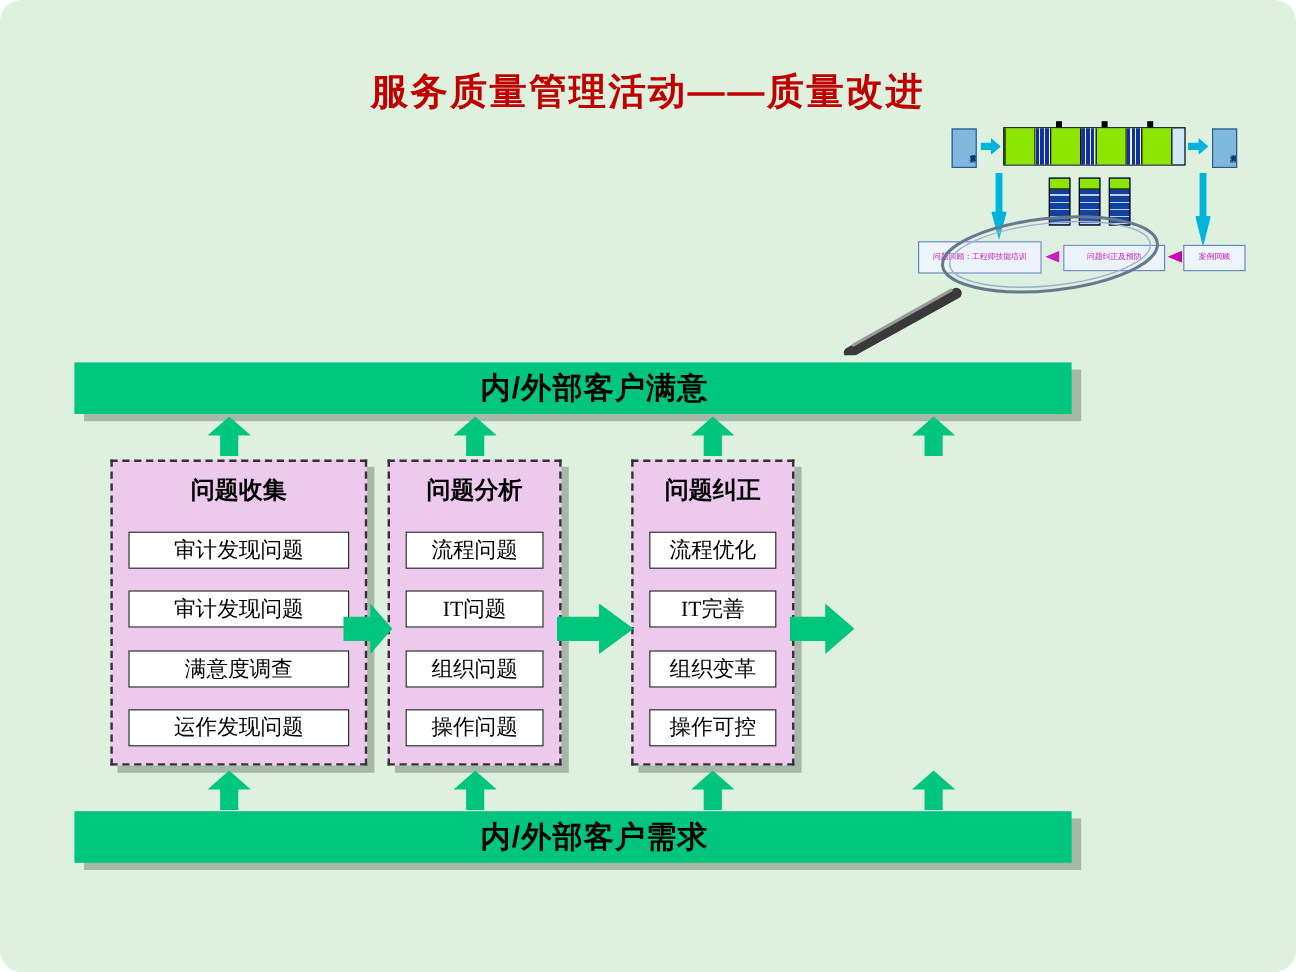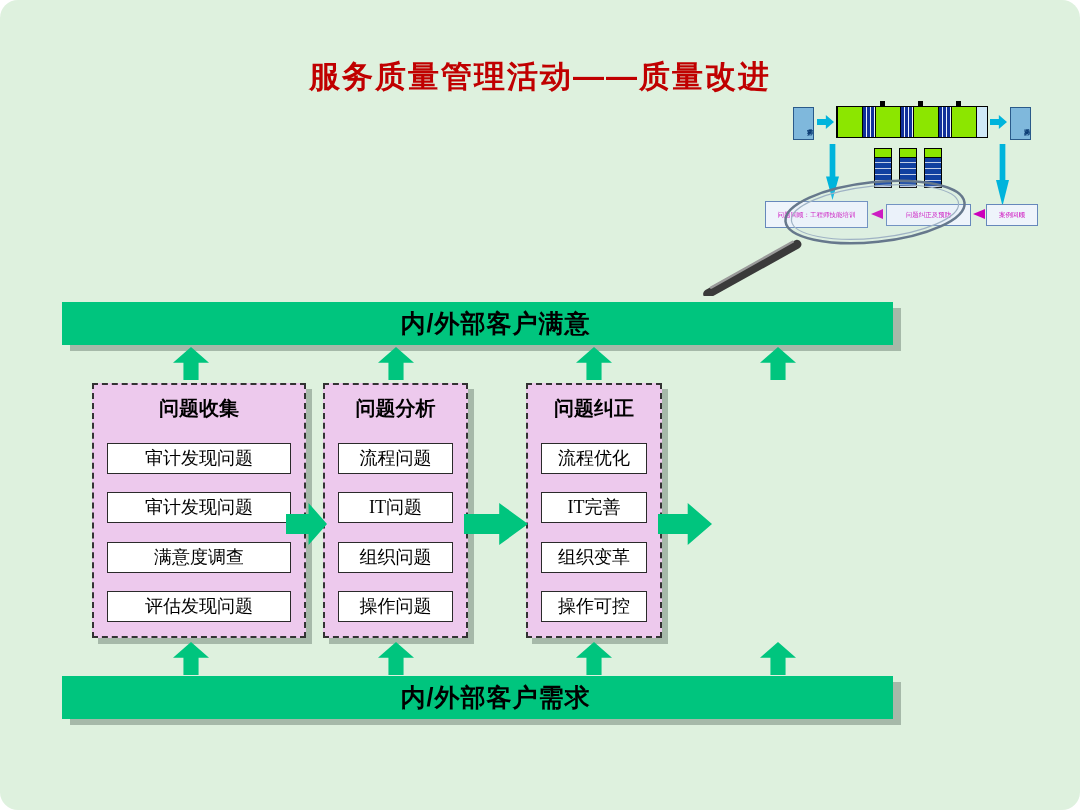--- a/index.html
+++ b/index.html
@@ -146,21 +146,21 @@
   <div class="arrow-up" style="left:173px; top:347px"></div>
   <div class="arrow-up" style="left:378px; top:347px"></div>
   <div class="arrow-up" style="left:576px; top:347px"></div>
   <div class="arrow-up" style="left:760px; top:347px"></div>
 
   <div class="col" style="left:92px; width:214px">
     <div class="col-header">问题收集</div>
     <div class="col-item">审计发现问题</div>
     <div class="col-item">审计发现问题</div>
     <div class="col-item">满意度调查</div>
-    <div class="col-item">评估发现问题</div>
+    <div class="col-item">运作发现问题</div>
   </div>
 
   <div class="col" style="left:526px; width:136px">
     <div class="col-header">问题纠正</div>
     <div class="col-item">流程优化</div>
     <div class="col-item">IT完善</div>
     <div class="col-item">组织变革</div>
     <div class="col-item">操作可控</div>
   </div>
 

